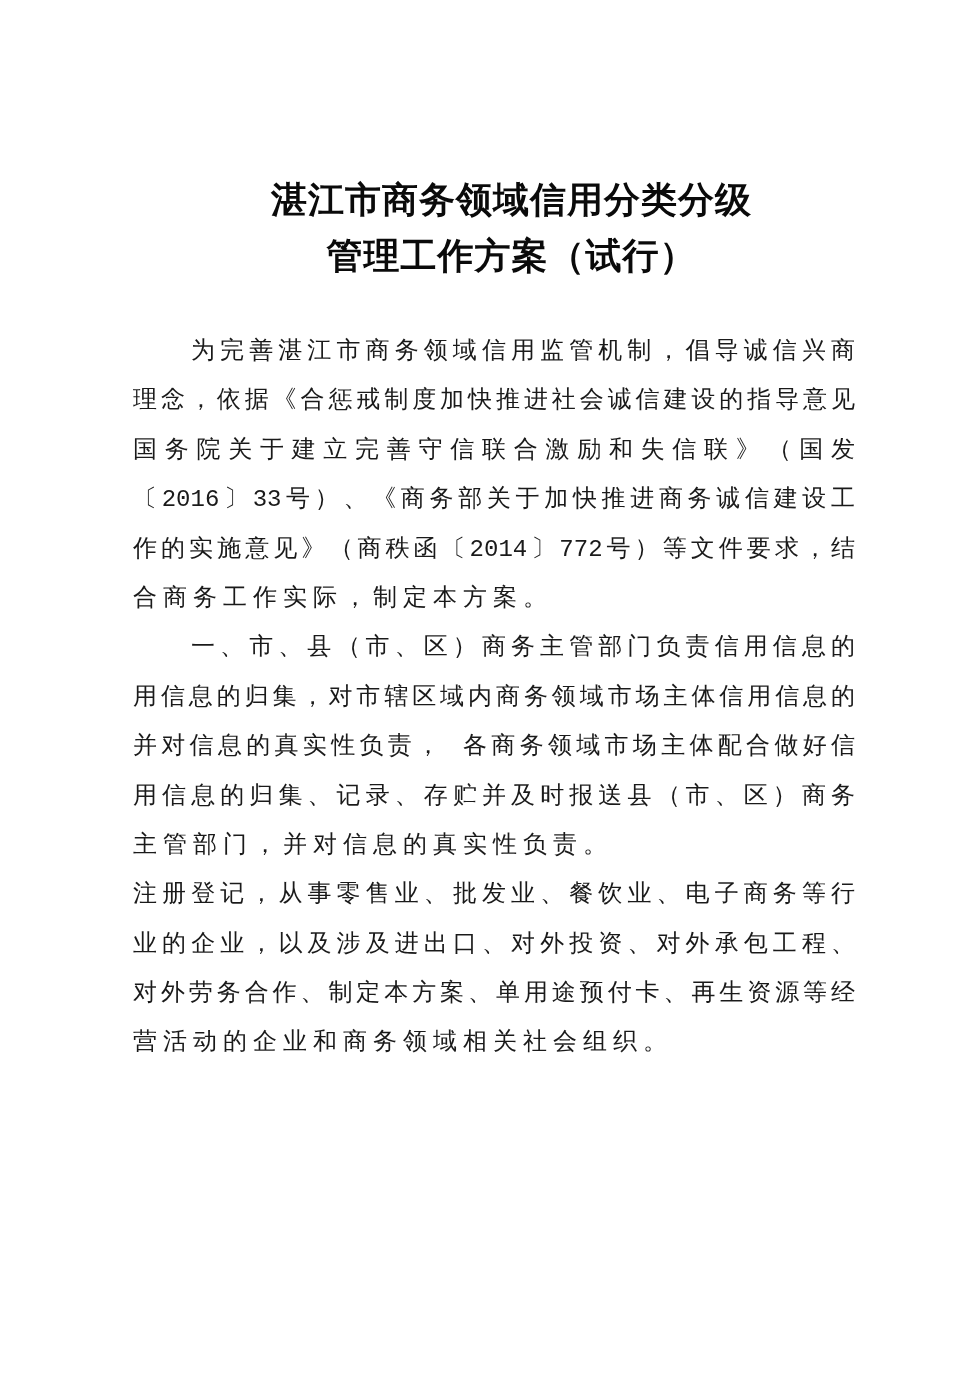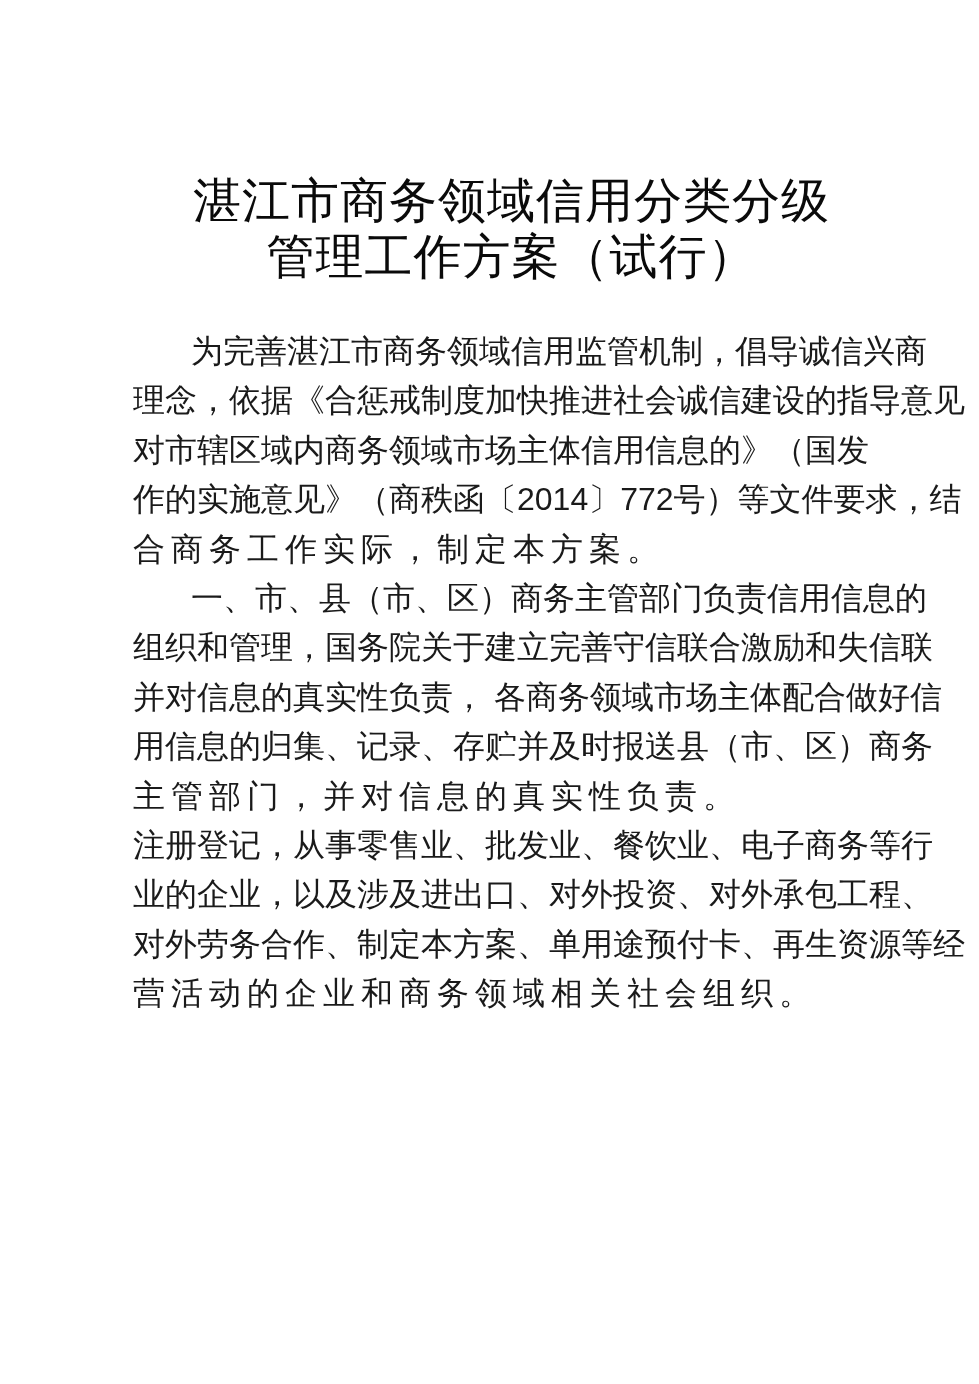--- a/index.html
+++ b/index.html
@@ -24,37 +24,37 @@
   }
   .title-block {
     position: absolute;
     top: 172px;
     left: 0;
     width: 979px;
     text-align: center;
   }
   .title-line {
     font-family: "DejaVu Sans", "Liberation Sans", sans-serif;
-    font-weight: normal;
-    font-size: 48px;
+    font-weight: bold;
+    font-size: 36px;
     line-height: 56px;
     letter-spacing: 1px;
     color: #0a0a0a;
     white-space: nowrap;
     padding-left: 44px;
   }
   .body-block {
     position: absolute;
     top: 327px;
     left: 133px;
     width: 722px;
   }
   .line {
-    font-family: Liberation Sans, sans-serif;
-    font-size: 32px;
+    font-family: Liberation Mono, monospace;
+    font-size: 24px;
     line-height: 49.4px;
     height: 49.4px;
     white-space: nowrap;
     text-align: justify;
     text-align-last: justify;
     color: #1a1a1a;
   }
   .line.last {
     text-align-last: left;
     letter-spacing: 6px;
@@ -71,28 +71,29 @@
   <div class="title-block">
     <div class="title-line">湛江市商务领域信用分类分级</div>
     <div class="title-line">管理工作方案（试行）</div>
   </div>
 
   <div class="body-block">
 
     <div>
       <div class="line indent">为完善湛江市商务领域信用监管机制，倡导诚信兴商</div>
       <div class="line">理念，依据《合惩戒制度加快推进社会诚信建设的指导意见</div>
-      <div class="line">对市辖区域内商务领域市场主体信用信息的》（国发</div>
+      <div class="line">国务院关于建立完善守信联合激励和失信联》（国发</div>
+      <div class="line">〔2016〕33号）、《商务部关于加快推进商务诚信建设工</div>
       <div class="line">作的实施意见》（商秩函〔2014〕772号）等文件要求，结</div>
       <div class="line last">合商务工作实际，制定本方案。</div>
     </div>
 
     <div>
       <div class="line indent">一、市、县（市、区）商务主管部门负责信用信息的</div>
-      <div class="line">组织和管理，国务院关于建立完善守信联合激励和失信联</div>
+      <div class="line">用信息的归集，对市辖区域内商务领域市场主体信用信息的</div>
       <div class="line">并对信息的真实性负责， 各商务领域市场主体配合做好信</div>
       <div class="line">用信息的归集、记录、存贮并及时报送县（市、区）商务</div>
       <div class="line last">主管部门，并对信息的真实性负责。</div>
     </div>
 
     <div>
       <div class="line">注册登记，从事零售业、批发业、餐饮业、电子商务等行</div>
       <div class="line">业的企业，以及涉及进出口、对外投资、对外承包工程、</div>
       <div class="line">对外劳务合作、制定本方案、单用途预付卡、再生资源等经</div>
       <div class="line last">营活动的企业和商务领域相关社会组织。</div>

